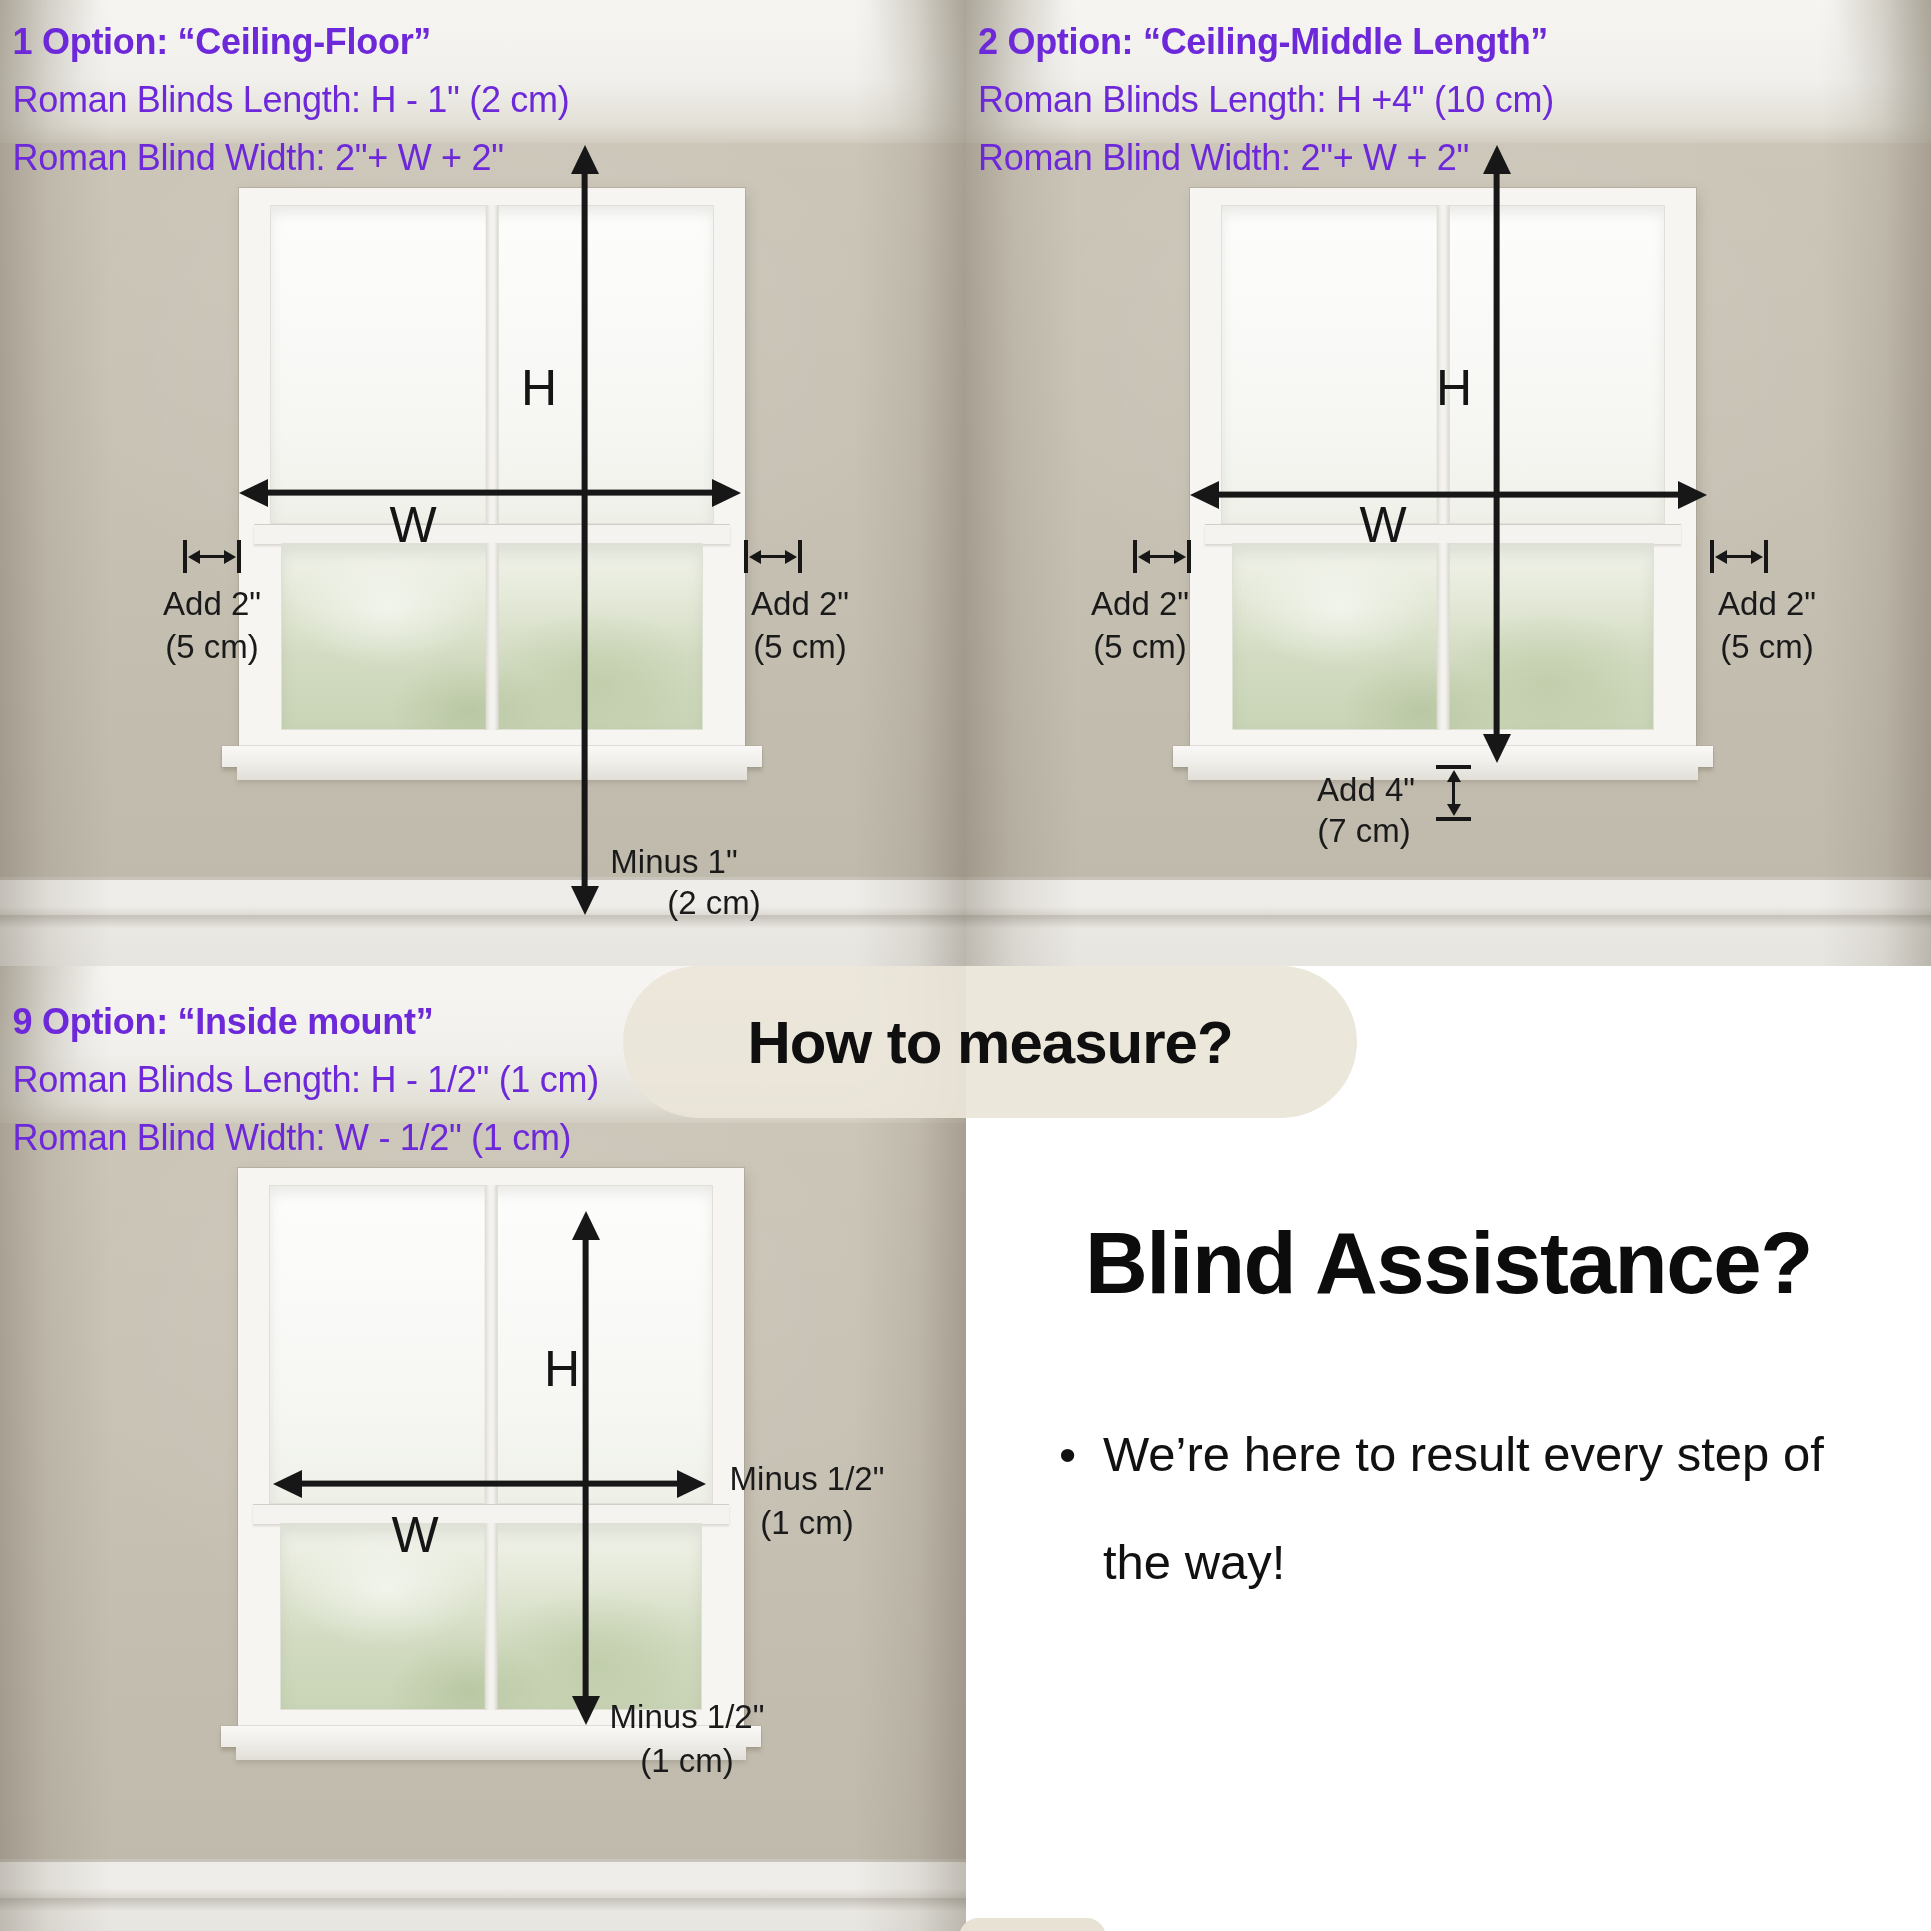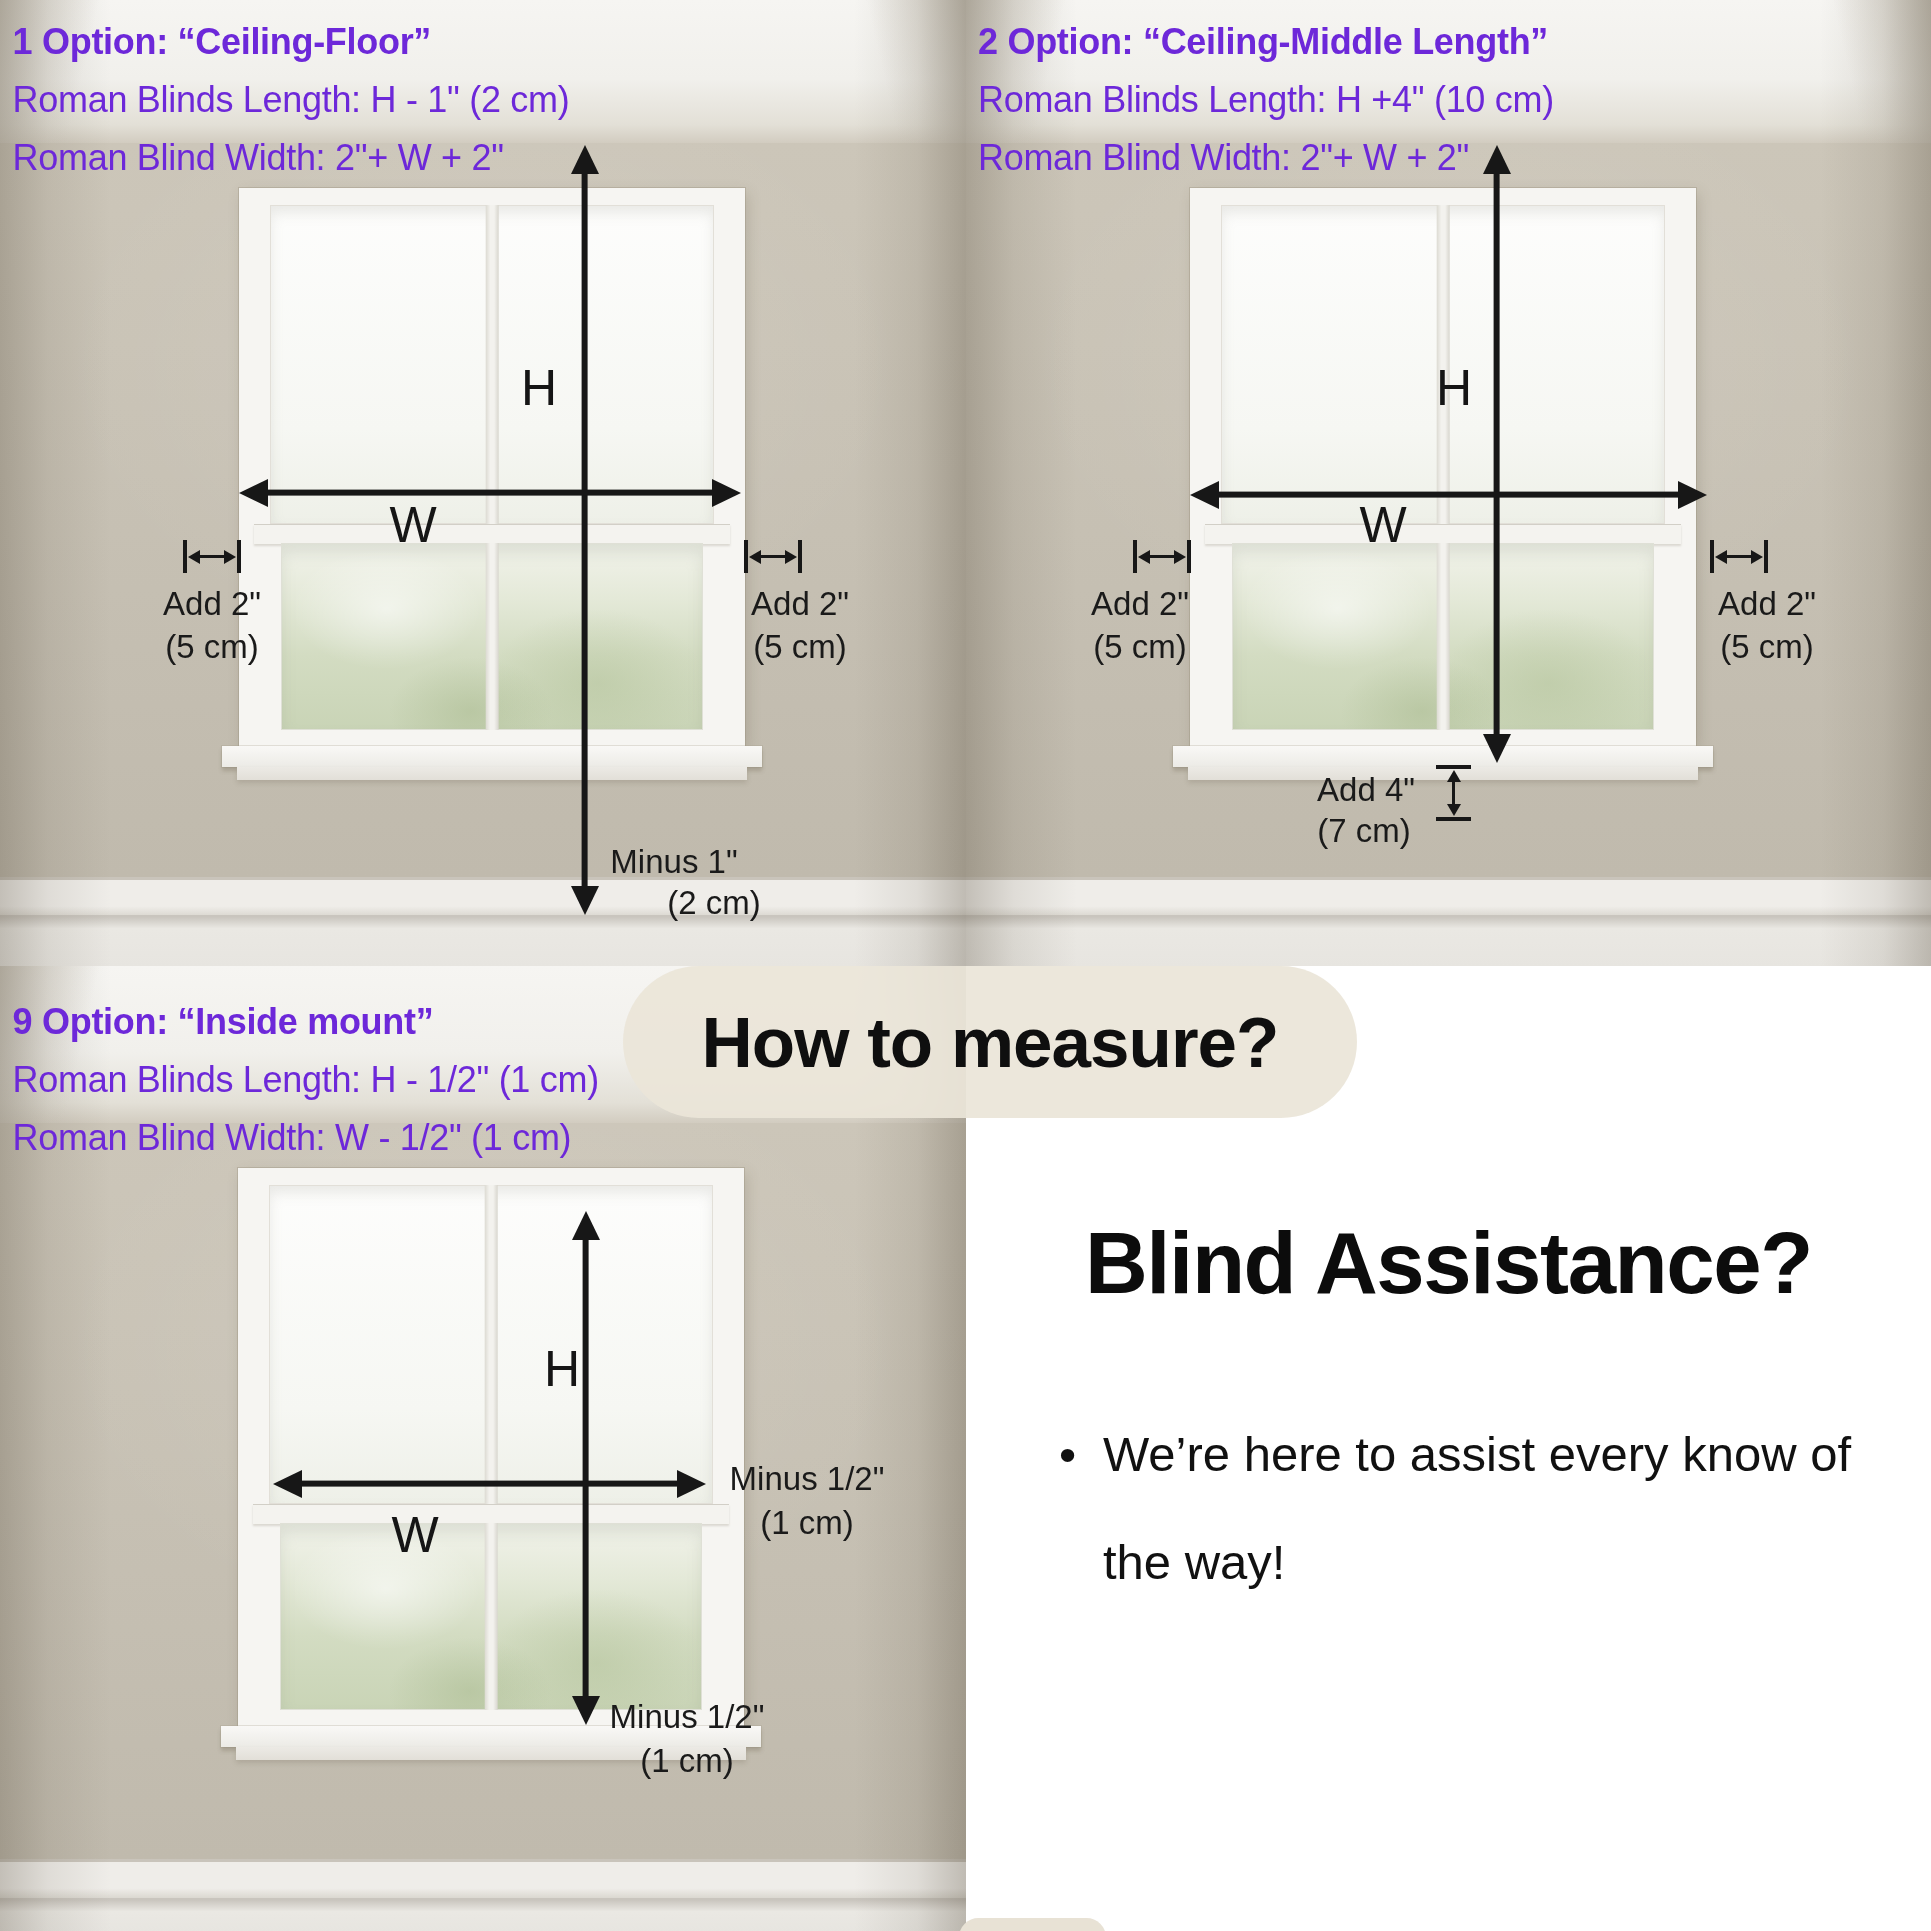--- a/index.html
+++ b/index.html
@@ -97,21 +97,21 @@
   .tick-v .hu{position:absolute;top:4.8px;left:50%;transform:translateX(-50%);width:0;height:0;
               border-left:7.7px solid transparent;border-right:7.7px solid transparent;border-bottom:12.6px solid #171717;}
   .tick-v .hd{position:absolute;bottom:4.8px;left:50%;transform:translateX(-50%);width:0;height:0;
               border-left:7.7px solid transparent;border-right:7.7px solid transparent;border-top:12.6px solid #171717;}
   #tick2B{left:1436px;top:765px;}
 
   
   .br-panel{position:absolute;left:966px;top:966px;width:966px;height:966px;background:#fff;z-index:4;}
   .howto-pill{position:absolute;left:623px;top:966px;width:734px;height:152px;border-radius:77px;
       background:rgba(235,229,216,.93);z-index:7;display:flex;align-items:center;justify-content:center;}
-  .howto-text{font-size:71px;font-weight:700;letter-spacing:-1px;color:#0f0f0f;white-space:nowrap;}
+  .howto-text{font-size:60px;font-weight:700;letter-spacing:-1px;color:#0f0f0f;white-space:nowrap;}
   .assist-h{position:absolute;left:985px;top:1213px;width:927px;text-align:center;
       font-size:87px;font-weight:700;letter-spacing:-1.4px;color:#0c0c0c;z-index:5;}
   .assist-list{position:absolute;left:1059px;top:1400px;width:821px;margin:0;padding:0;list-style:none;z-index:5;}
   .assist-list li{position:relative;font-size:49px;line-height:108px;padding-left:44px;color:#111;}
   .assist-list li::before{content:"\2022";position:absolute;left:0;top:0;}
   .corner-pill{position:absolute;left:959px;top:1918px;width:147px;height:39px;border-radius:21px;
       background:#e8e2d5;z-index:8;}
 </style>
 </head>
 <body>
@@ -276,18 +276,18 @@
   <div class="lbl" style="left:807px;top:1504px;">(1 cm)</div>
   <div class="lbl" style="left:687px;top:1698px;">Minus 1/2"</div>
   <div class="lbl" style="left:687px;top:1742px;">(1 cm)</div>
 
   <div class="br-panel"></div>
   <div class="howto-pill">
     <div class="howto-text">How to measure?</div>
   </div>
   <div class="assist-h">Blind Assistance?</div>
   <ul class="assist-list">
-    <li>We’re here to assist every know of the way!</li>
+    <li>We’re here to result every step of the way!</li>
   </ul>
   <div class="corner-pill"></div>
 
 </div>
 
 
 </body></html>

